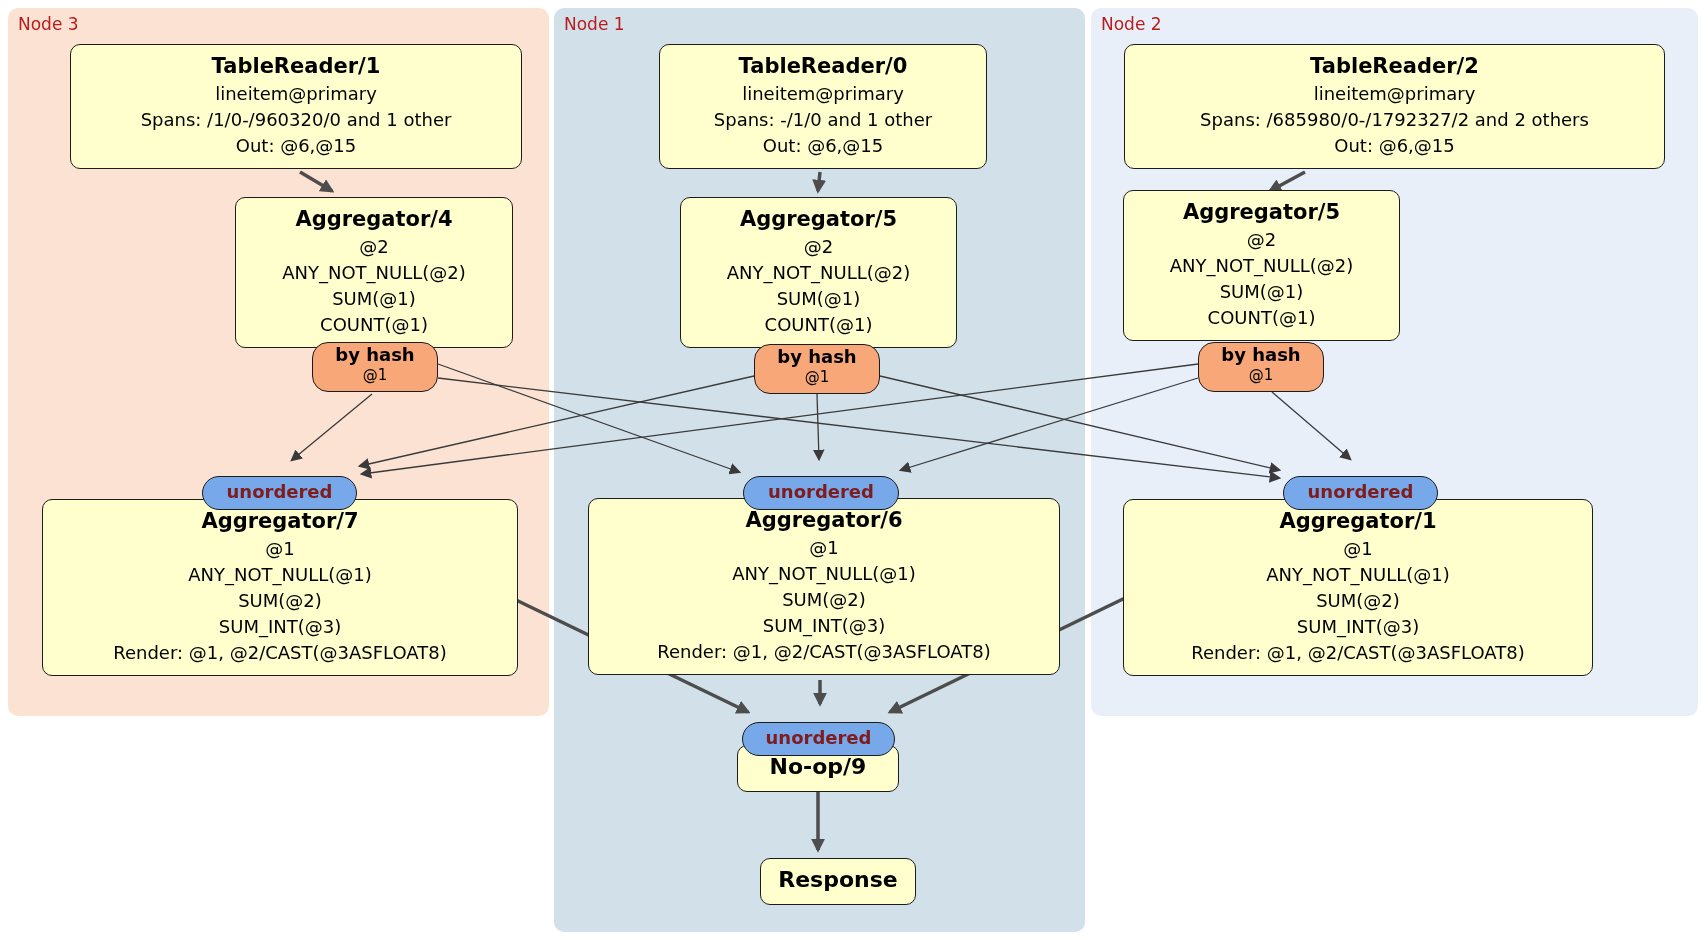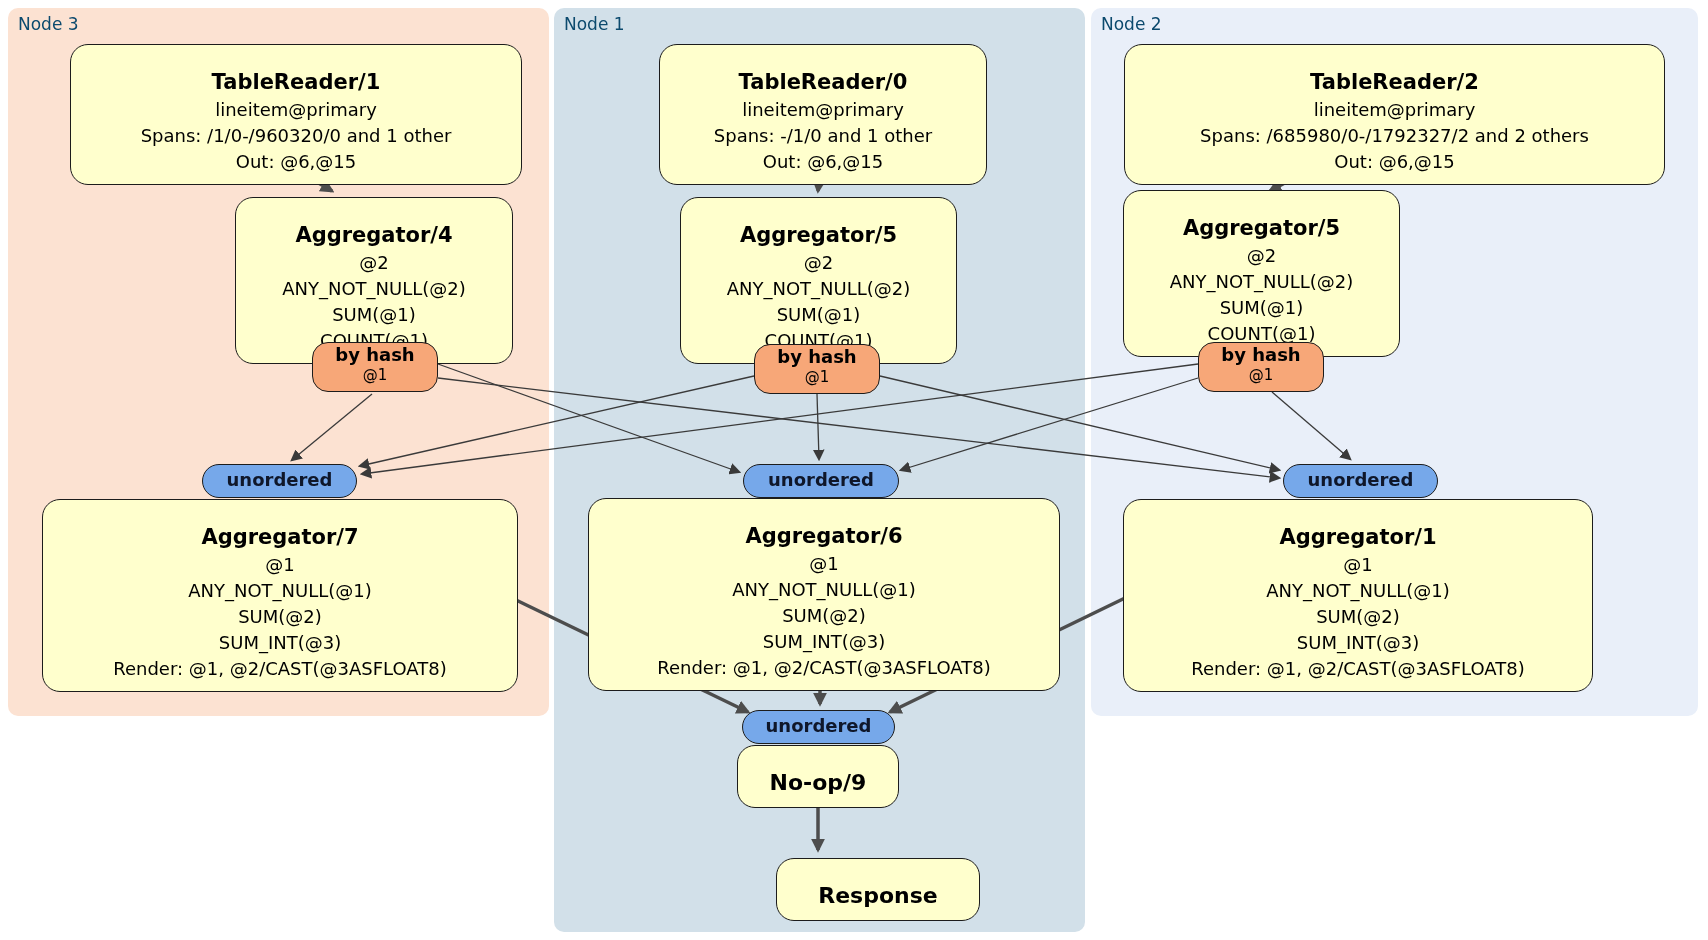--- a/index.html
+++ b/index.html
@@ -1,38 +1,38 @@
 <!DOCTYPE html>
 <html><head>
 <meta charset="utf-8">
 <style>
   html,body{margin:0;padding:0;background:#ffffff;}
   #canvas{
     position:relative;width:1708px;height:940px;overflow:hidden;
     font-family:"DejaVu Sans","Liberation Sans",sans-serif;background:#ffffff;
   }
   .region{position:absolute;border-radius:10px;z-index:0;}
-  .region-label{position:absolute;top:6px;left:10px;font-size:17px;color:#0c4a6e;z-index:1;}
+  .region-label{position:absolute;top:6px;left:10px;font-size:17px;color:#b91c1c;z-index:1;}
   #edges{position:absolute;left:0;top:0;z-index:1;pointer-events:none;}
   .node-box{
-    position:absolute;background:#ffffcd;border:1.5px solid #1c1c1c;border-radius:18px;
-    text-align:center;padding:22px 12px 9px;box-sizing:border-box;z-index:2;color:#000;
+    position:absolute;background:#ffffcd;border:1.5px solid #1c1c1c;border-radius:10px;
+    text-align:center;padding:6px 12px 9px;box-sizing:border-box;z-index:2;color:#000;
   }
   .node-title{font-weight:bold;font-size:21px;line-height:30px;white-space:nowrap;}
   .node-line{font-size:18px;line-height:26px;white-space:nowrap;}
   .router{
     position:absolute;background:#f7a778;border:1.5px solid #1c1c1c;border-radius:16px;
     width:126px;height:50px;box-sizing:border-box;text-align:center;padding-top:1px;z-index:3;color:#000;
   }
   .router-title{font-weight:bold;font-size:18px;line-height:22px;}
   .router-key{font-size:15px;line-height:18px;}
   .sync{
     position:absolute;background:#76a8ea;border:1.5px solid #1c1c1c;border-radius:17px;
     height:34px;box-sizing:border-box;text-align:center;font-weight:bold;font-size:18px;
-    line-height:30px;z-index:3;color:#0f172a;
+    line-height:30px;z-index:3;color:#7f1d1d;margin-top:12px;
   }
   .big-title{font-weight:bold;font-size:22px;line-height:30px;white-space:nowrap;}
 </style>
 </head>
 <body>
 
 <div id="canvas">
 
   <div class="region" style="left:8px;top:8px;width:541px;height:708px;background:#fce2d2">
     <div class="region-label">Node 3</div>
@@ -155,17 +155,17 @@
     <div class="node-line">ANY_NOT_NULL(@1)</div>
     <div class="node-line">SUM(@2)</div>
     <div class="node-line">SUM_INT(@3)</div>
     <div class="node-line">Render: @1, @2/CAST(@3ASFLOAT8)</div>
   </div>
 
   <div class="sync" style="left:742px;top:710px;width:153px">unordered</div>
   <div class="node-box" style="left:737px;top:745px;width:162px">
     <div class="big-title">No-op/9</div>
   </div>
-  <div class="node-box" style="left:776px;top:858px;width:204px">
+  <div class="node-box" style="left:760px;top:858px;width:156px">
     <div class="big-title">Response</div>
   </div>
 
 </div>
 
 </body></html>

